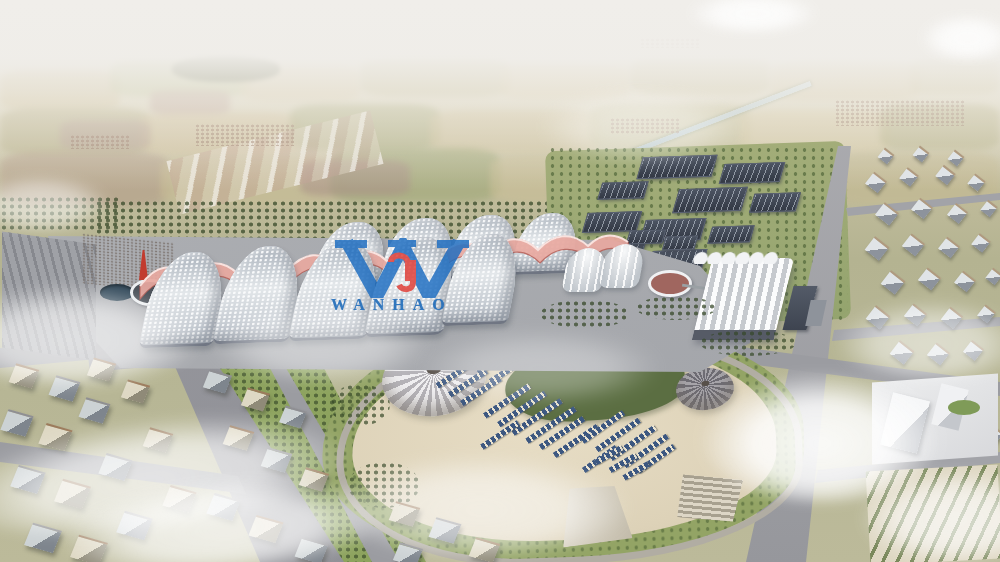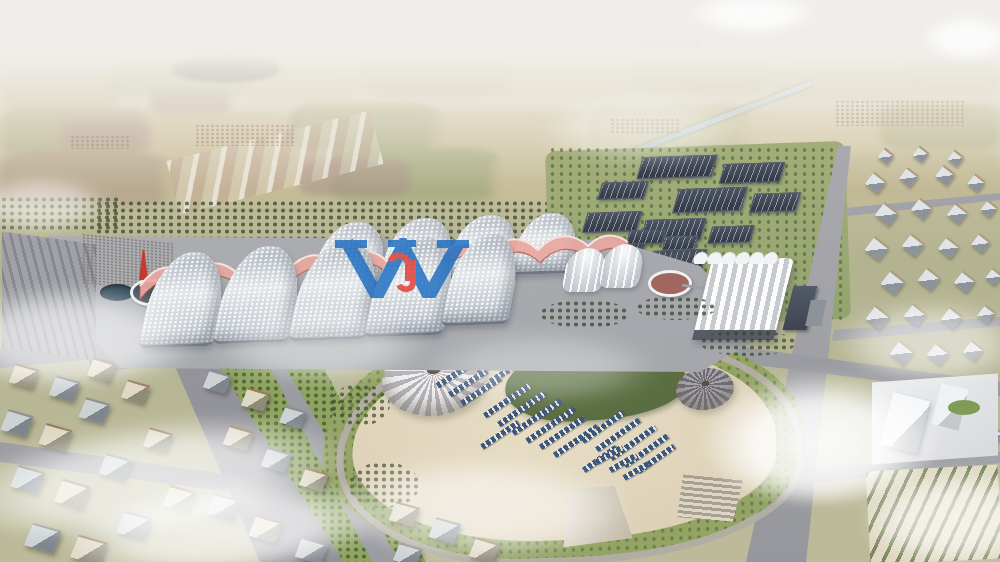--- a/index.html
+++ b/index.html
@@ -327,14 +327,16 @@
       <rect x="2" y="2" width="32" height="8" fill="#1b6cc1"></rect>
       <rect x="104" y="2" width="32" height="8" fill="#1b6cc1"></rect>
       <rect x="55" y="2" width="28" height="7" fill="#1b6cc1"></rect>
       <path d="M14 4 L44 58 L70 8 L96 58 L126 4" fill="none" stroke="#1b6cc1" stroke-width="13"></path>
     </g>
     <g>
       <path d="M58 24 c0,-9 17,-9 17,2 v17" stroke="#e03a33" stroke-width="6" fill="none"></path>
       <path d="M80 22 v22 c0,9 -11,9 -14,3" stroke="#e03a33" stroke-width="6" fill="none"></path>
     </g>
   </svg>
+  <div class="abs" style="left:331px;top:296px;width:150px;color:#1566b8;opacity:.85;font-weight:bold;font-size:16px;letter-spacing:8px;
+              font-family:'Liberation Serif','DejaVu Serif',serif;text-shadow:0 0 1px rgba(20,90,180,.6);">WANHAO</div>
 
 </div>
 
 </body></html>

